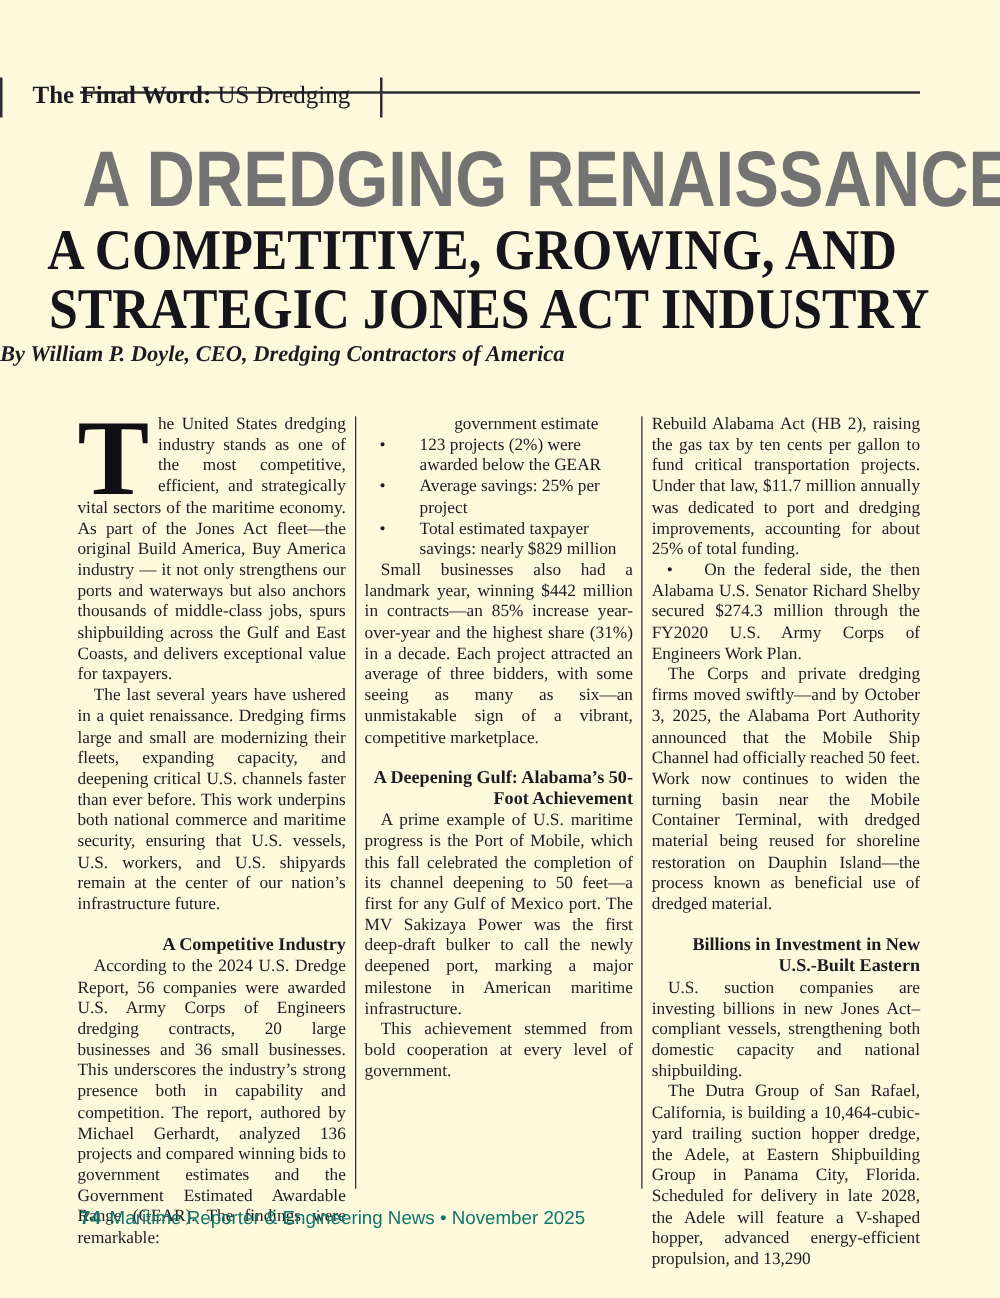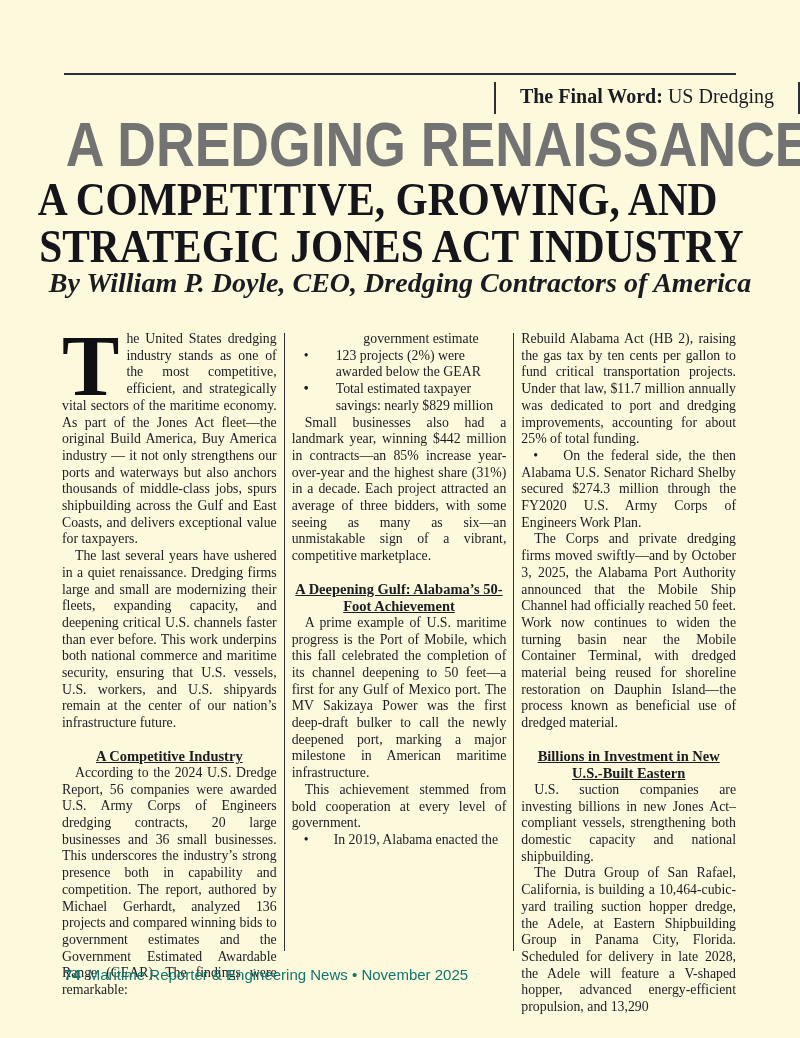--- a/index.html
+++ b/index.html
@@ -10,22 +10,22 @@
     color:#1b1b22;
     font-family:"Liberation Serif", serif;
     overflow:hidden;
   }
   
   .top-rule{
     position:absolute;left:64px;right:64px;top:73px;
     border-top:2px solid #2e2e35;
   }
   .kicker-wrap{
-    position:absolute;left:0;right:0;top:82px;
-    display:flex;justify-content:flex-end;
+    position:absolute;left:0;right:0;top:62px;
+    display:flex;justify-content:flex-start;
   }
   .kicker-box{
     border-left:2px solid #2e2e35;
     border-right:2px solid #2e2e35;
     padding:3px 24px 7px 24px;
     font-size:20px;line-height:22px;
     white-space:nowrap;
   }
   .kicker-bold{font-weight:bold;}
   
@@ -43,23 +43,22 @@
     position:absolute;left:0;right:0;top:176px;
     text-align:left;
     font-weight:bold;
     font-size:46px;line-height:47px;
     color:#15151b;
     white-space:nowrap;
   }
   .subtitle .squeeze{transform:scaleX(.9);}
   .byline{
     position:absolute;left:0;right:0;top:271px;
-    text-align:center;
     font-weight:bold;font-style:italic;
-    font-size:28px;line-height:24px;
+    font-size:18px;line-height:24px;
   }
   
   .body-cols{
     position:absolute;left:62px;right:64px;top:331px;
     height:622px;
     display:flex;
   }
   .col{
     flex:1 1 0;
     font-size:13.8px;line-height:16.7px;
@@ -73,21 +72,21 @@
   .dropcap{
     float:left;
     font-weight:bold;
     font-size:86px;line-height:62px;
     padding:4px 7px 0 0;
     color:#101014;
   }
   h3.sec{
     margin:16px 0 0 0;
     font-size:14.5px;line-height:17px;
-    font-weight:bold;text-align:center;text-decoration:underline;
+    font-weight:bold;text-align:right;
   }
   .hang{}
   .hang-item{position:relative;padding-left:44px;text-align:left;}
   .bm{position:absolute;left:12px;top:0;}
   .p-bullet .bmi{display:inline-block;width:30px;padding-left:12px;}
   
   .footer{
     position:absolute;left:64px;top:966px;
     font-family:"Liberation Sans", sans-serif;
     font-size:15px;line-height:18px;
@@ -124,28 +123,27 @@
         <p class="p-drop"><span class="dropcap">T</span>he United States dredging industry stands as one of the most competitive, efficient, and strategically vital sectors of the maritime economy. As part of the Jones Act fleet—the original Build America, Buy America industry — it not only strengthens our ports and waterways but also anchors thousands of middle-class jobs, spurs shipbuilding across the Gulf and East Coasts, and delivers exceptional value for taxpayers.</p>
         <p class="p-ind">The last several years have ushered in a quiet renaissance. Dredging firms large and small are modernizing their fleets, expanding capacity, and deepening critical U.S. channels faster than ever before. This work underpins both national commerce and maritime security, ensuring that U.S. vessels, U.S. workers, and U.S. shipyards remain at the center of our nation’s infrastructure future.</p>
         <h3 class="sec">A Competitive Industry</h3>
         <p class="p-ind">According to the 2024 U.S. Dredge Report, 56 companies were awarded U.S. Army Corps of Engineers dredging contracts, 20 large businesses and 36 small businesses. This underscores the industry’s strong presence both in capability and competition. The report, authored by Michael Gerhardt, analyzed 136 projects and compared winning bids to government estimates and the Government Estimated Awardable Range (GEAR). The findings were remarkable:</p>
       </div>
       <div class="colrule"></div>
       <div class="col">
         <p class="p-cont">government estimate</p>
         <div class="hang">
           <div class="hang-item"><span class="bm">•</span><span>123 projects (2%) were awarded below the GEAR</span></div>
-          <div class="hang-item"><span class="bm">•</span></div>
+          <div class="hang-item"><span class="bm">•</span><span>Average savings: 25% per project</span></div>
           <div class="hang-item"><span class="bm">•</span><span>Total estimated taxpayer savings: nearly $829 million</span></div>
         </div>
         <p class="p-ind">Small businesses also had a landmark year, winning $442 million in contracts—an 85% increase year-over-year and the highest share (31%) in a decade. Each project attracted an average of three bidders, with some seeing as many as six—an unmistakable sign of a vibrant, competitive marketplace.</p>
         <h3 class="sec">A Deepening Gulf: Alabama’s 50-Foot Achievement</h3>
         <p class="p-ind">A prime example of U.S. maritime progress is the Port of Mobile, which this fall celebrated the completion of its channel deepening to 50 feet—a first for any Gulf of Mexico port. The MV Sakizaya Power was the first deep-draft bulker to call the newly deepened port, marking a major milestone in American maritime infrastructure.</p>
         <p class="p-ind">This achievement stemmed from bold cooperation at every level of government.</p>
-        <p class="p-bullet"><span class="bmi">•</span>In 2019, Alabama enacted the</p>
       </div>
       <div class="colrule"></div>
       <div class="col">
         <p class="p-flush">Rebuild Alabama Act (HB 2), raising the gas tax by ten cents per gallon to fund critical transportation projects. Under that law, $11.7 million annually was dedicated to port and dredging improvements, accounting for about 25% of total funding.</p>
         <p class="p-bullet"><span class="bmi">•</span>On the federal side, the then Alabama U.S. Senator Richard Shelby secured $274.3 million through the FY2020 U.S. Army Corps of Engineers Work Plan.</p>
         <p class="p-ind">The Corps and private dredging firms moved swiftly—and by October 3, 2025, the Alabama Port Authority announced that the Mobile Ship Channel had officially reached 50 feet. Work now continues to widen the turning basin near the Mobile Container Terminal, with dredged material being reused for shoreline restoration on Dauphin Island—the process known as beneficial use of dredged material.</p>
         <h3 class="sec">Billions in Investment in New U.S.-Built Eastern</h3>
         <p class="p-ind">U.S. suction companies are investing billions in new Jones Act–compliant vessels, strengthening both domestic capacity and national shipbuilding.</p>
         <p class="p-ind">The Dutra Group of San Rafael, California, is building a 10,464-cubic-yard trailing suction hopper dredge, the Adele, at Eastern Shipbuilding Group in Panama City, Florida. Scheduled for delivery in late 2028, the Adele will feature a V-shaped hopper, advanced energy-efficient propulsion, and 13,290</p>
       </div>

